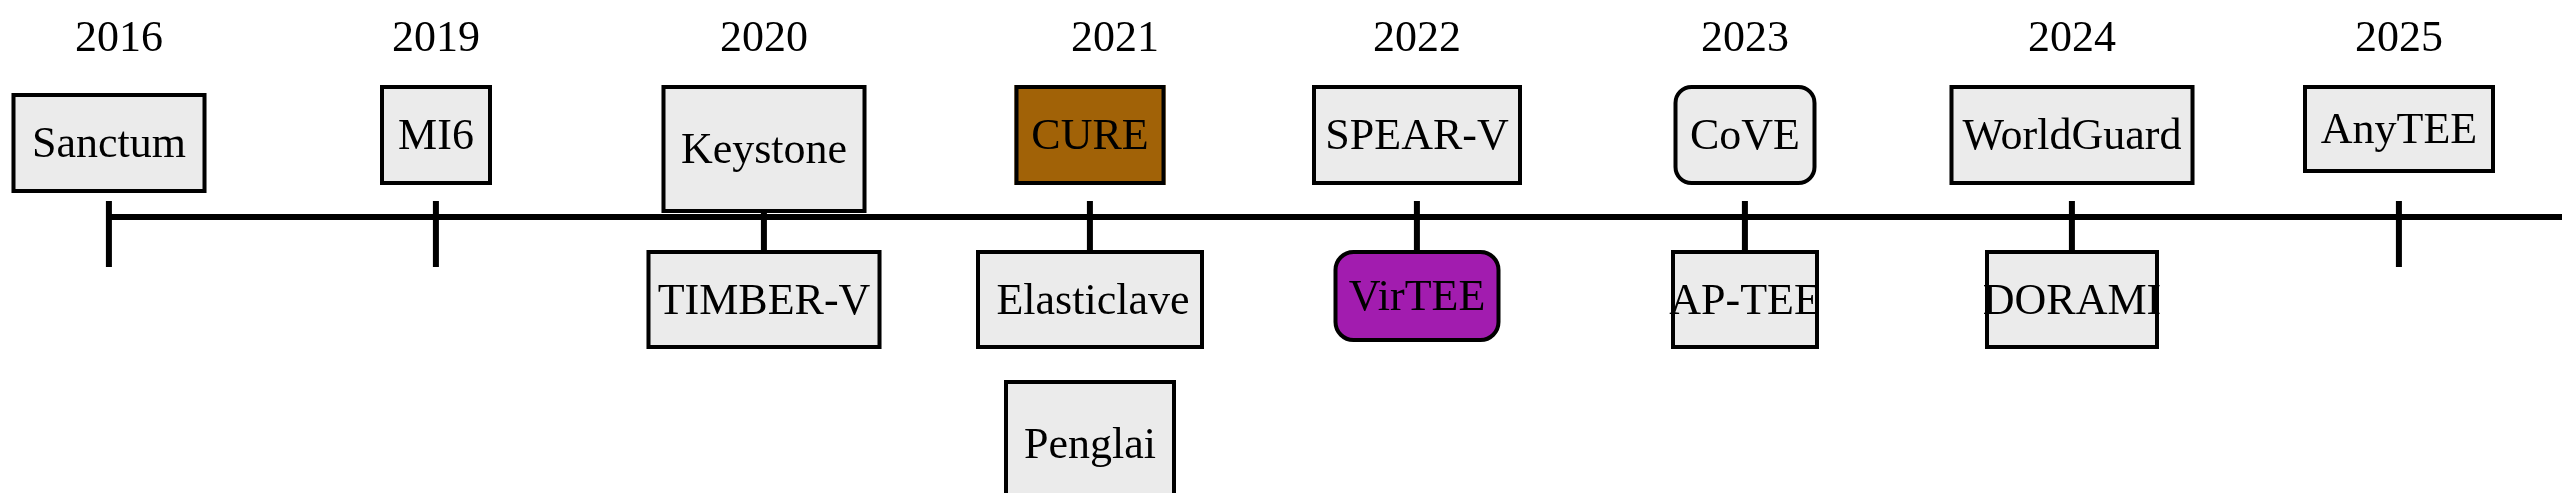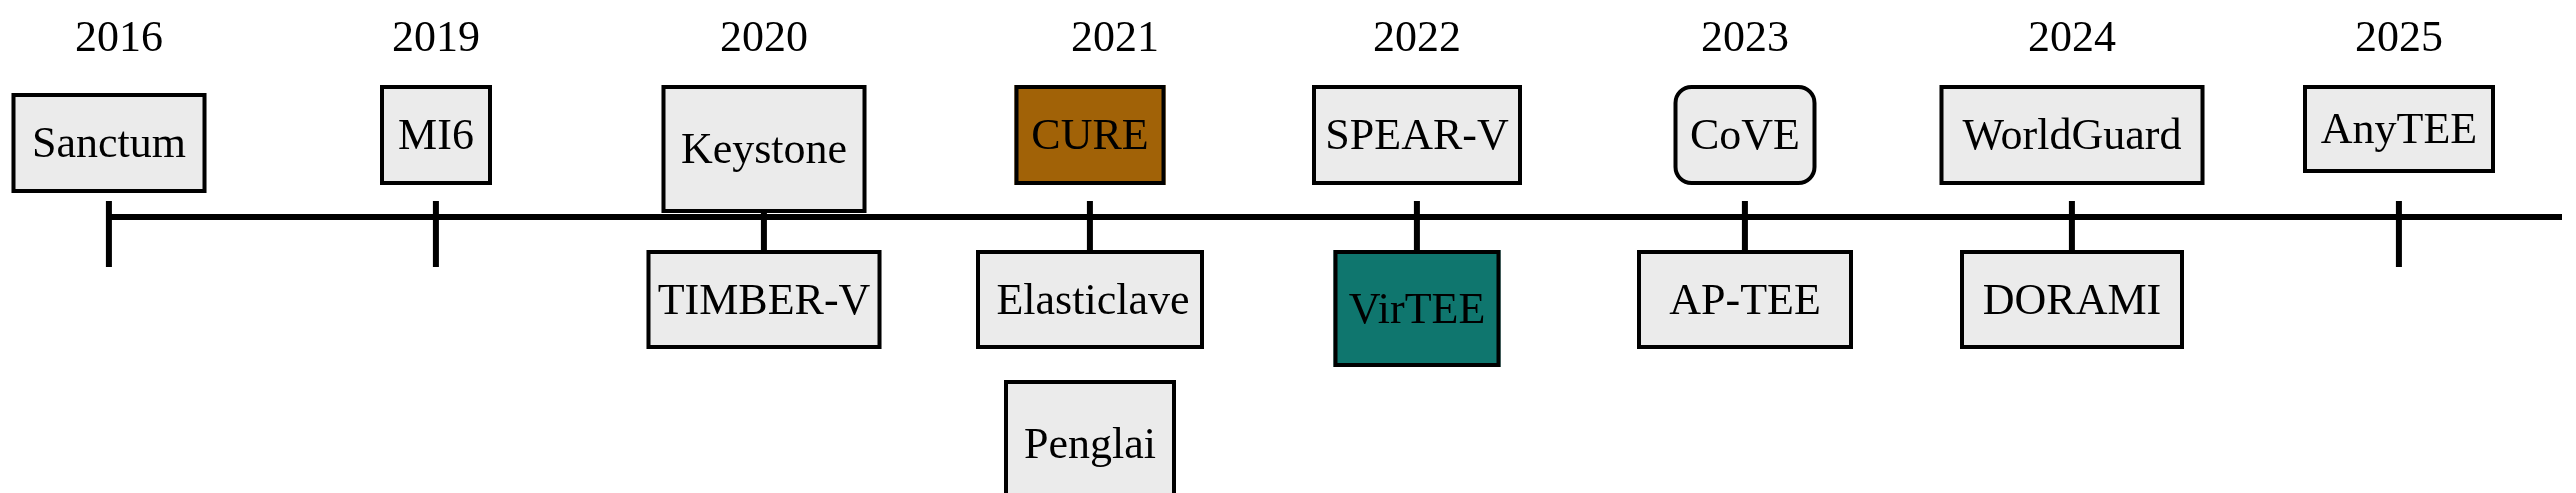--- a/index.html
+++ b/index.html
@@ -80,37 +80,37 @@
         <span>Elasticlave</span>
       </div>
       <div class="node-box" style="left: 1090px; top: 380px; width: 172px; height: 127px; background: rgb(235, 235, 235); border-color: rgb(0, 0, 0);">
         <span>Penglai</span>
       </div>
       <div class="year-label" style="left: 1417px; top: 15px;">2022</div>
       <div class="tick" style="left: 1417px; top: 201px; width: 6.2px; height: 53px; background: rgb(0, 0, 0);"></div>
       <div class="node-box" style="left: 1417px; top: 85px; width: 210px; height: 100px; background: rgb(235, 235, 235); border-color: rgb(0, 0, 0);">
         <span>SPEAR-V</span>
       </div>
-      <div class="node-box" style="left: 1417px; top: 250px; width: 167px; height: 117px; background: #0f766e; border-color: rgb(0, 0, 0);">
+      <div class="node-box" style="left: 1417px; top: 250px; width: 167px; height: 92px; background: #a21caf; border-color: rgb(0, 0, 0); border-radius: 20px;">
         <span>VirTEE</span>
       </div>
       <div class="year-label" style="left: 1745px; top: 15px;">2023</div>
       <div class="tick" style="left: 1745px; top: 201px; width: 6.2px; height: 53px; background: rgb(0, 0, 0);"></div>
       <div class="node-box" style="left: 1745px; top: 85px; width: 143px; height: 100px; background: rgb(235, 235, 235); border-color: rgb(0, 0, 0); border-radius: 18px;">
         <span>CoVE</span>
       </div>
-      <div class="node-box" style="left: 1745px; top: 250px; width: 216px; height: 99px; background: rgb(235, 235, 235); border-color: rgb(0, 0, 0);">
+      <div class="node-box" style="left: 1745px; top: 250px; width: 148px; height: 99px; background: rgb(235, 235, 235); border-color: rgb(0, 0, 0);">
         <span>AP-TEE</span>
       </div>
       <div class="year-label" style="left: 2072px; top: 15px;">2024</div>
       <div class="tick" style="left: 2072px; top: 201px; width: 6.2px; height: 53px; background: rgb(0, 0, 0);"></div>
-      <div class="node-box" style="left: 2072px; top: 85px; width: 265px; height: 100px; background: rgb(235, 235, 235); border-color: rgb(0, 0, 0);">
+      <div class="node-box" style="left: 2072px; top: 85px; width: 245px; height: 100px; background: rgb(235, 235, 235); border-color: rgb(0, 0, 0);">
         <span>WorldGuard</span>
       </div>
-      <div class="node-box" style="left: 2072px; top: 250px; width: 224px; height: 99px; background: rgb(235, 235, 235); border-color: rgb(0, 0, 0);">
+      <div class="node-box" style="left: 2072px; top: 250px; width: 174px; height: 99px; background: rgb(235, 235, 235); border-color: rgb(0, 0, 0);">
         <span>DORAMI</span>
       </div>
       <div class="year-label" style="left: 2399px; top: 15px; text-align: center;">2025</div>
       <div class="tick" style="left: 2399px; top: 201px; width: 6.2px; height: 66px; background: rgb(0, 0, 0);"></div>
       <div class="node-box" style="left: 2399px; top: 85px; width: 192px; height: 88px; background: rgb(235, 235, 235); border-color: rgb(0, 0, 0);">
         <span>AnyTEE</span>
       </div>
     </div>
 </div>
 

